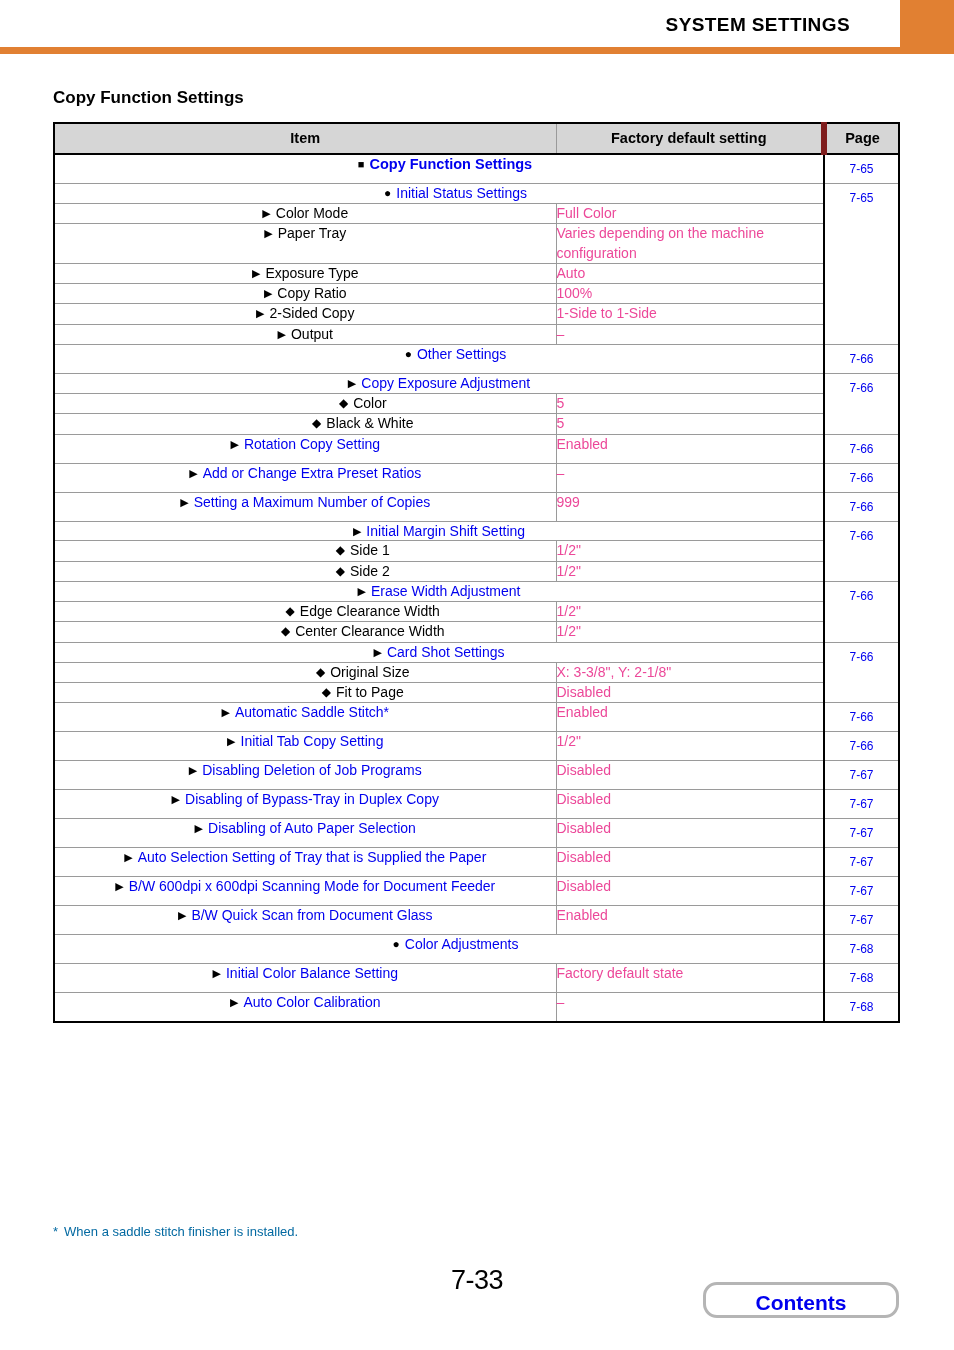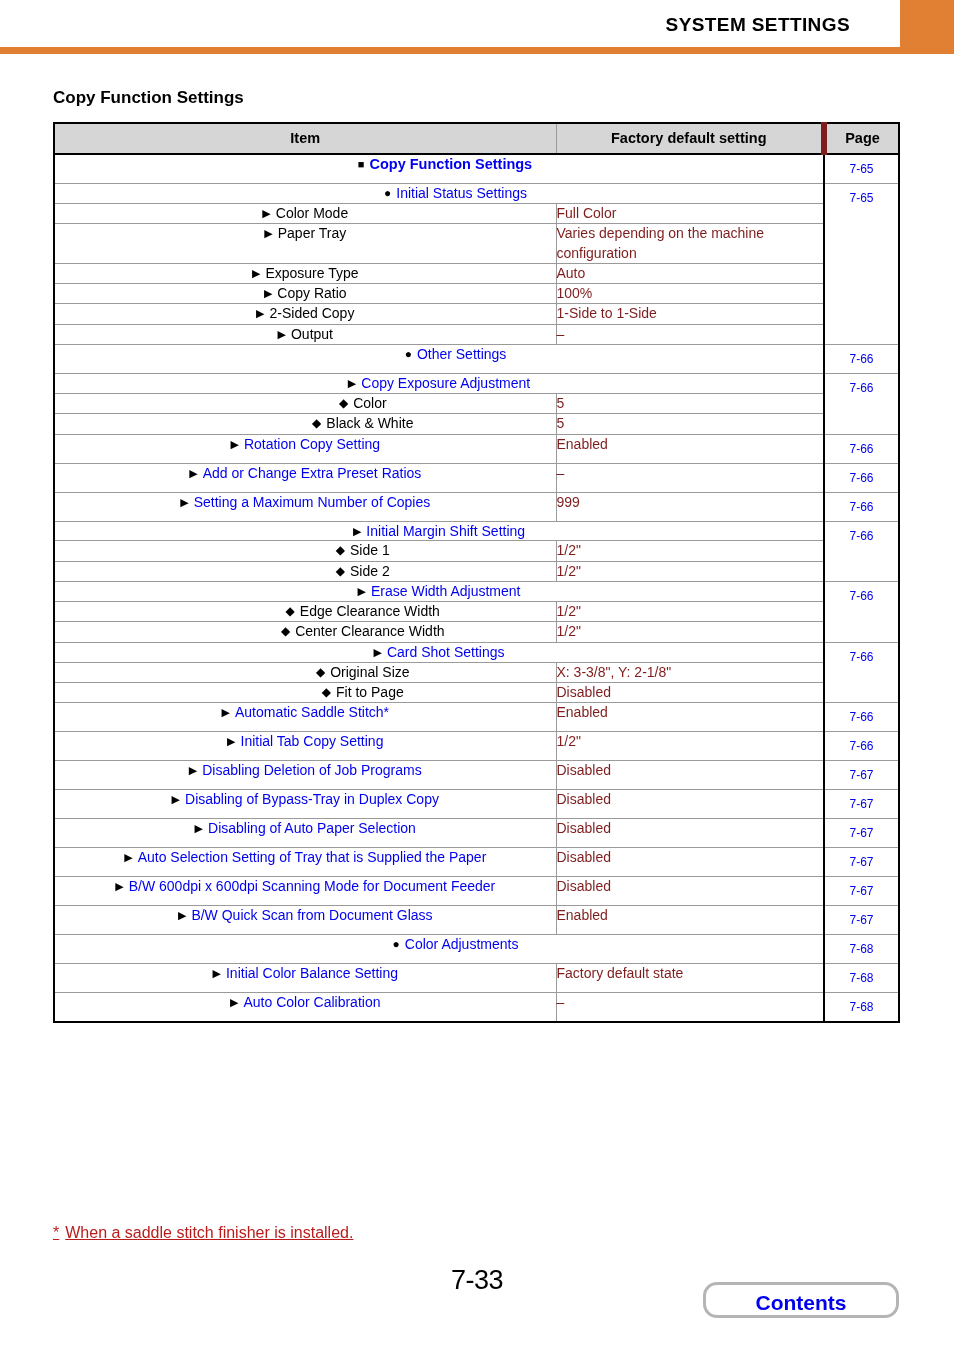--- a/index.html
+++ b/index.html
@@ -105,21 +105,21 @@
 
   td.item-cell {
     font-size: 14px;
     color: #000000;
     padding: 7px 6px 7px 0;
     line-height: 1.35;
     text-align: center;
   }
   td.value-cell {
     font-size: 14px;
-    color: #7f1d1d;
+    color: #ec4899;
     padding: 7px 8px;
     line-height: 1.38;
     border-radius: 7px;
   }
 
   
   .lvl {
     display: block;
     white-space: normal;
   }
@@ -149,23 +149,22 @@
   }
   .txt-plain {
     color: #000000;
   }
 
   
   .footnote {
     position: absolute;
     left: 53px;
     top: 1224px;
-    font-size: 16px;
-    color: #b91c1c;
-    text-decoration: underline;
+    font-size: 13px;
+    color: #0369a1;
   }
   .footnote .star {
     margin-right: 6px;
   }
 
   
   .page-number {
     position: absolute;
     left: 0;
     right: 0;

